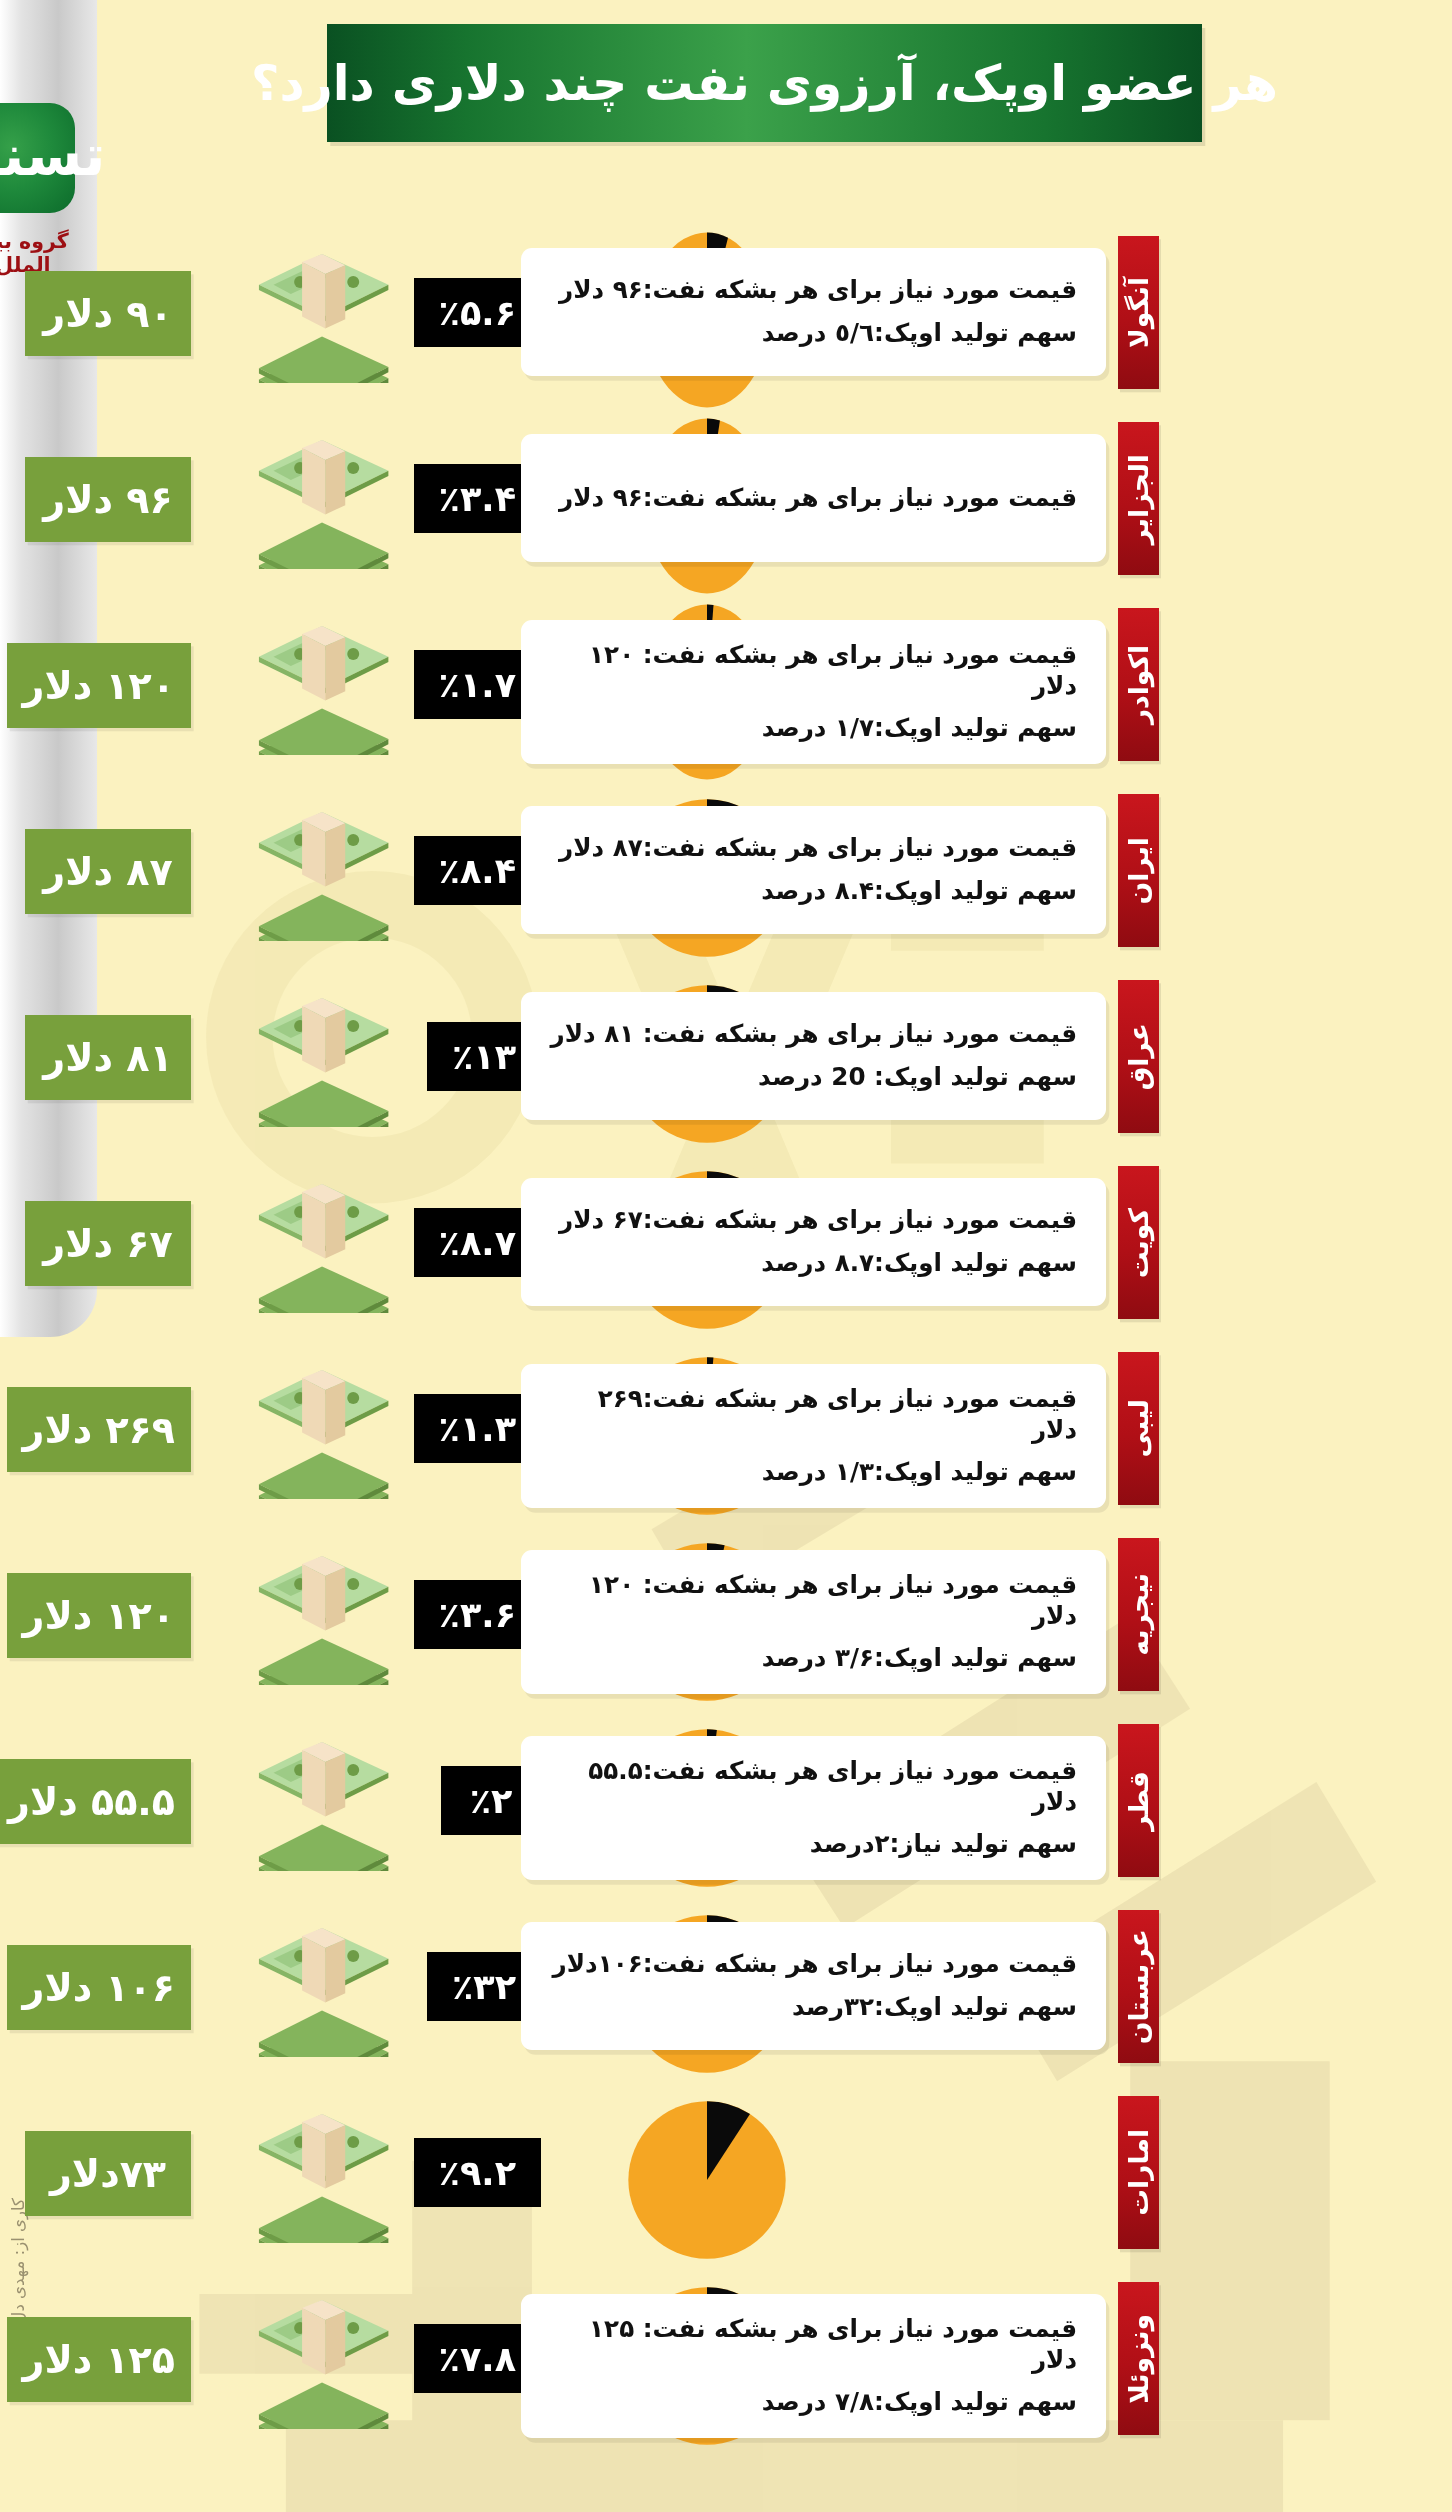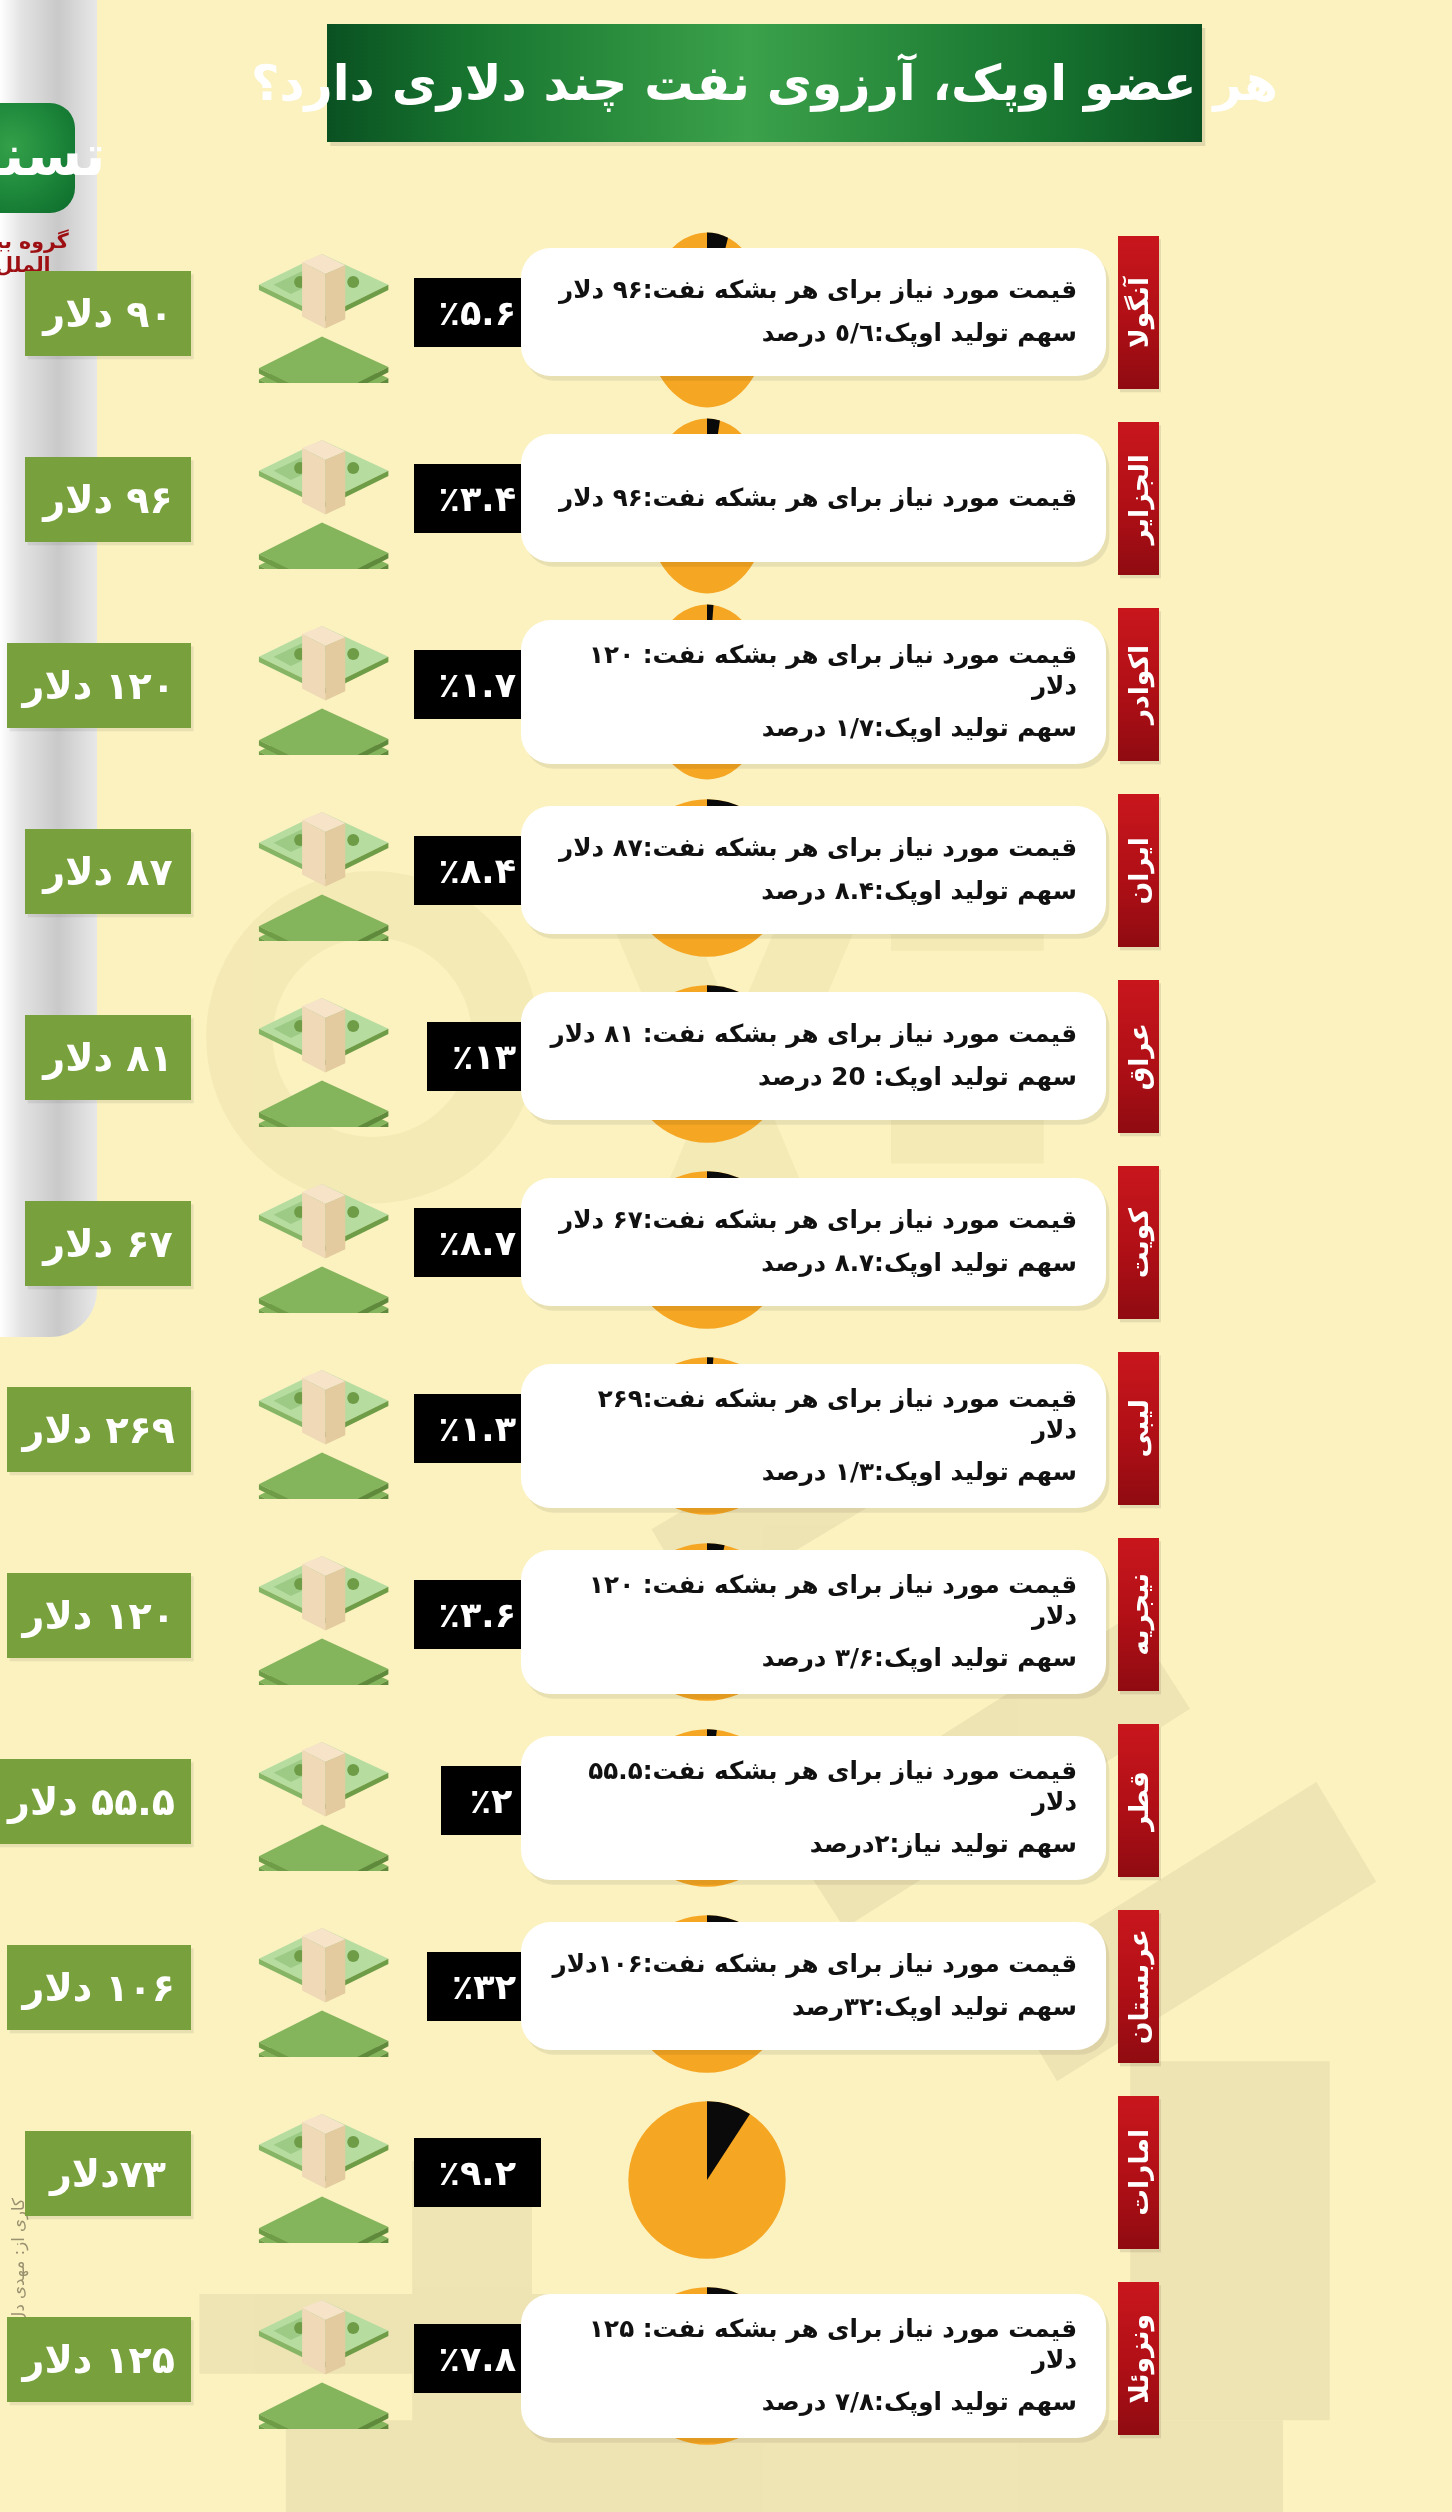--- a/index.html
+++ b/index.html
@@ -87,21 +87,21 @@
 
   
   .pie { position:absolute; right:665px; top:21px; width:160px; height:160px; }
   .pie.tall { top:12px; height:178px; width:130px; right:680px; }
   .pie svg { width:100%; height:100%; display:block; overflow:visible; }
 
   
   .info-card {
     position:absolute; right:346px; top:29px;
     width:585px; min-height:128px; padding:20px 29px;
-    background:#ffffff; border-radius:30px;
+    background:#ffffff; border-radius:11px;
     box-shadow:3.3px 4.7px 0 rgba(0,0,0,.07);
     display:flex; flex-direction:column; justify-content:center; gap:12px;
   }
   .info-card .line { font-size:24.6px; color:#111111; line-height:1.25; font-weight:bold; }
 
   
   .country-tab {
     position:absolute; right:293px; top:17.3px;
     width:41px; height:153px;
     background:linear-gradient(to bottom,#c9161d 0%,#b00f16 55%,#8f0b11 100%);

